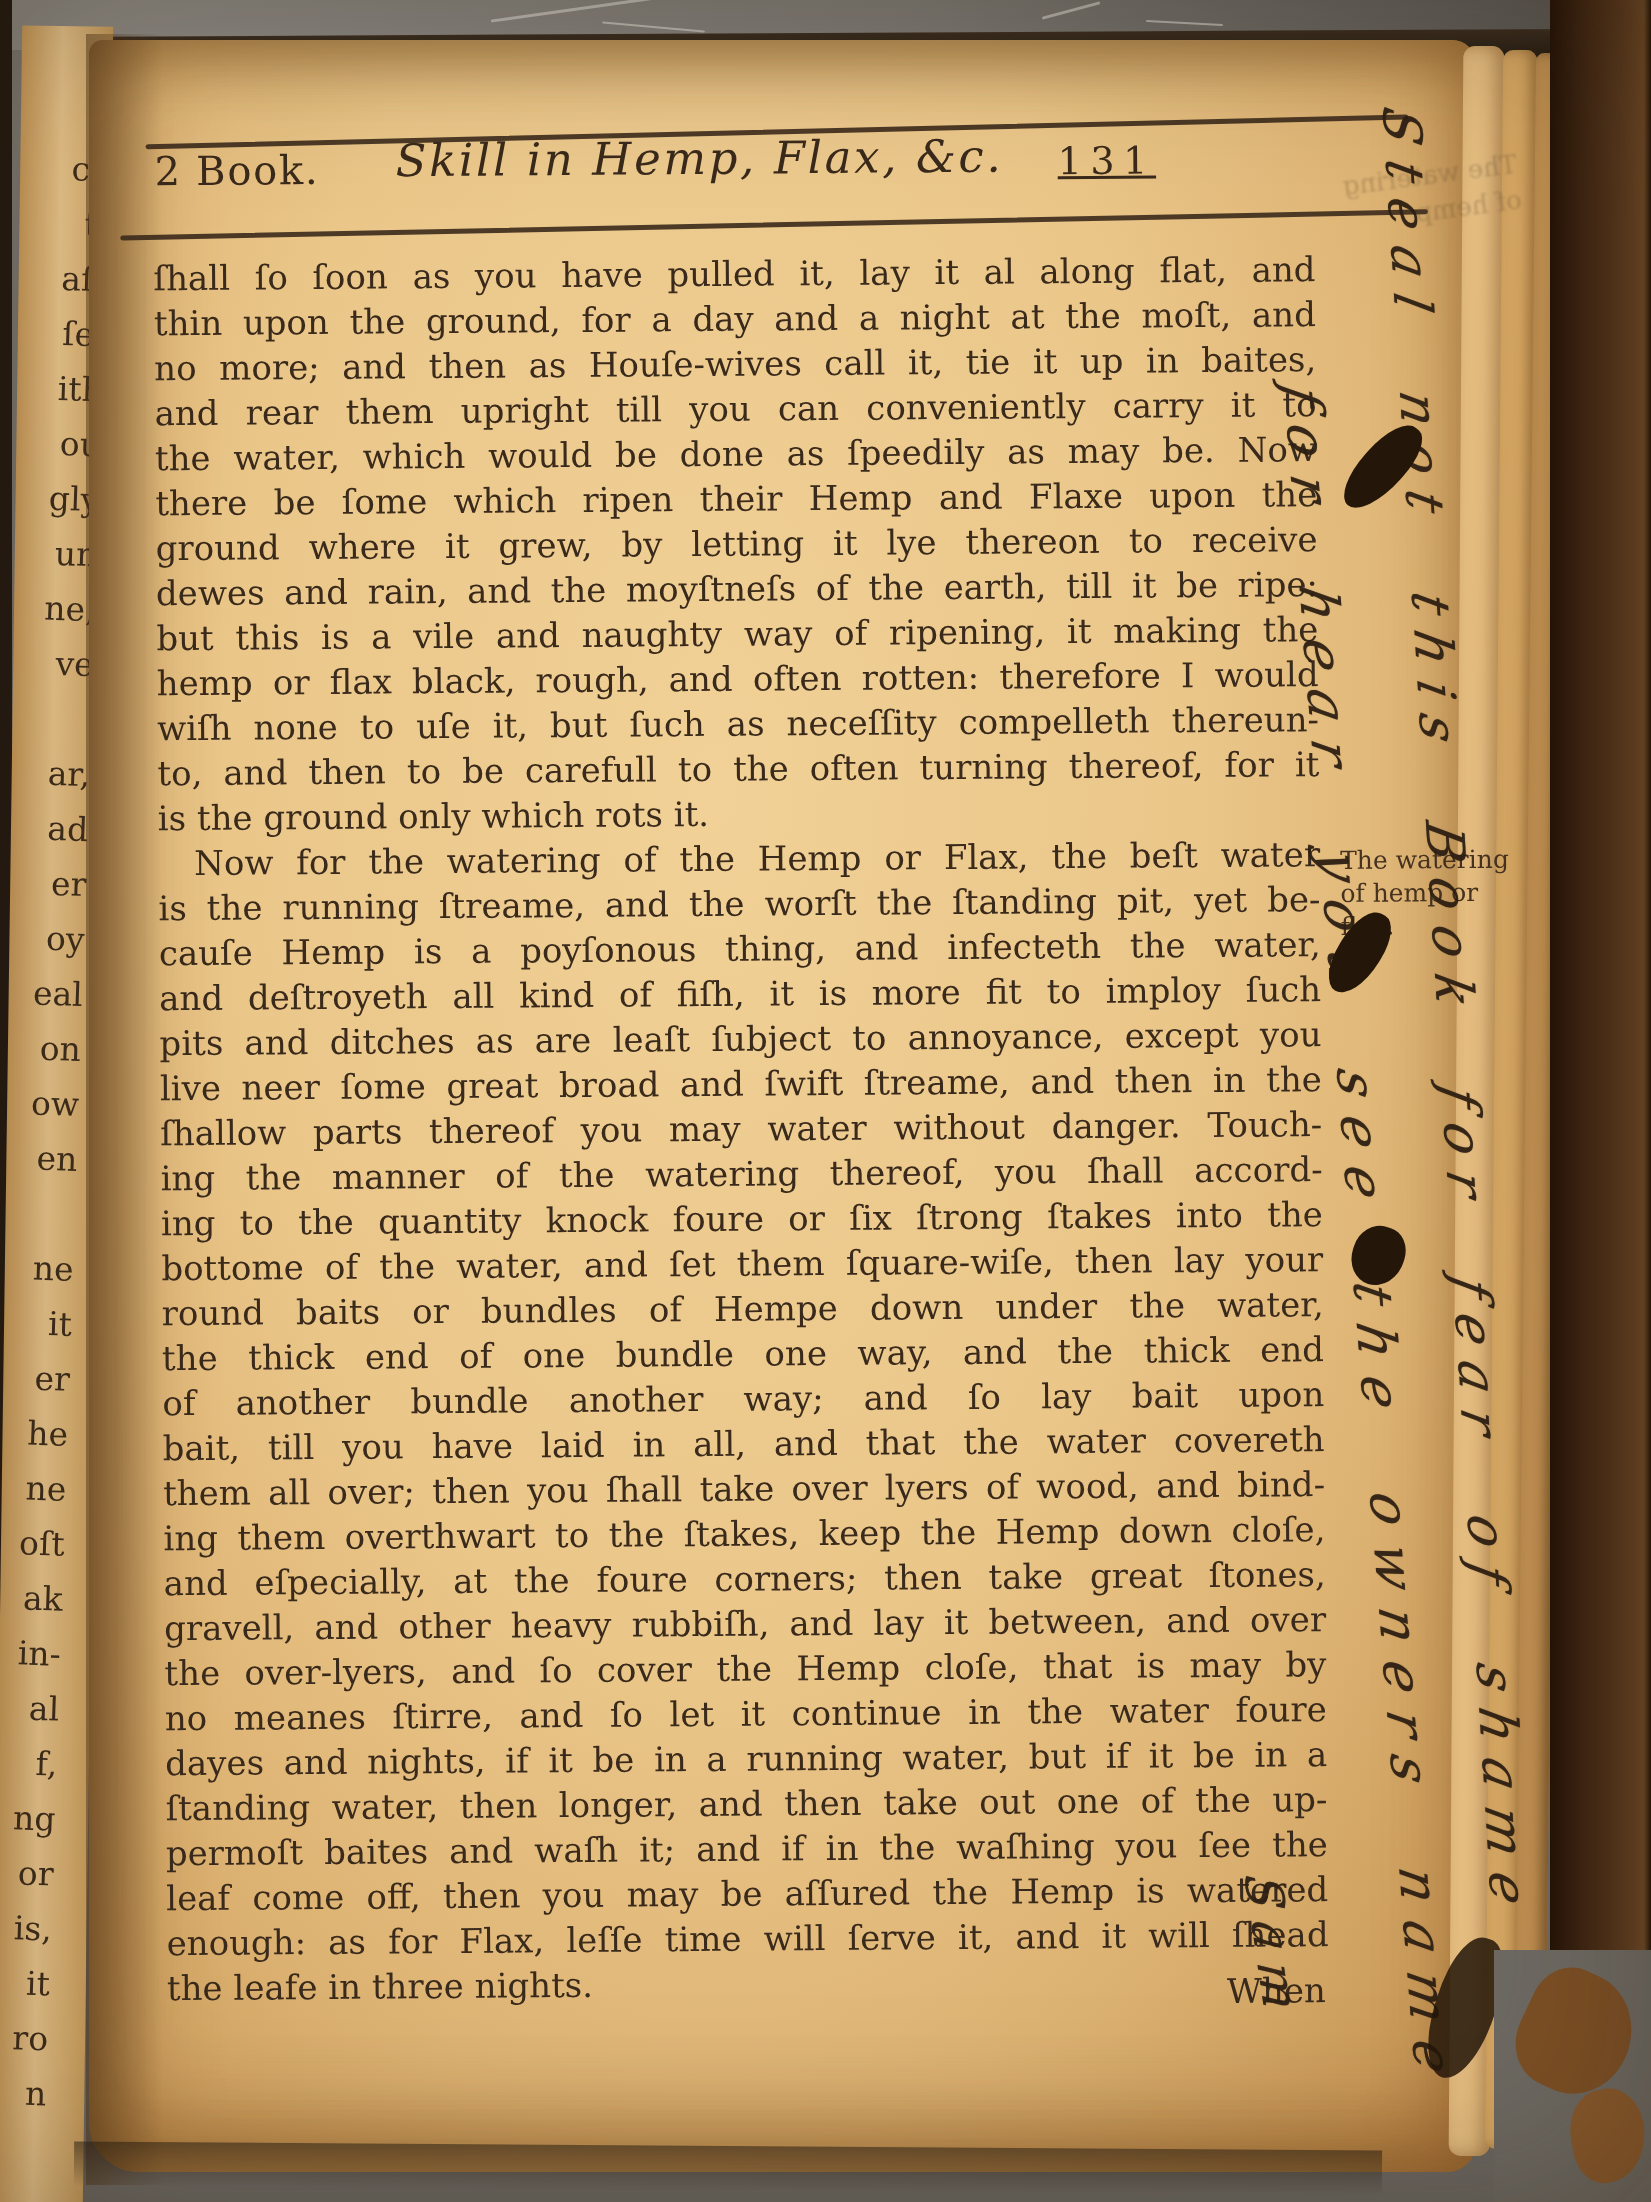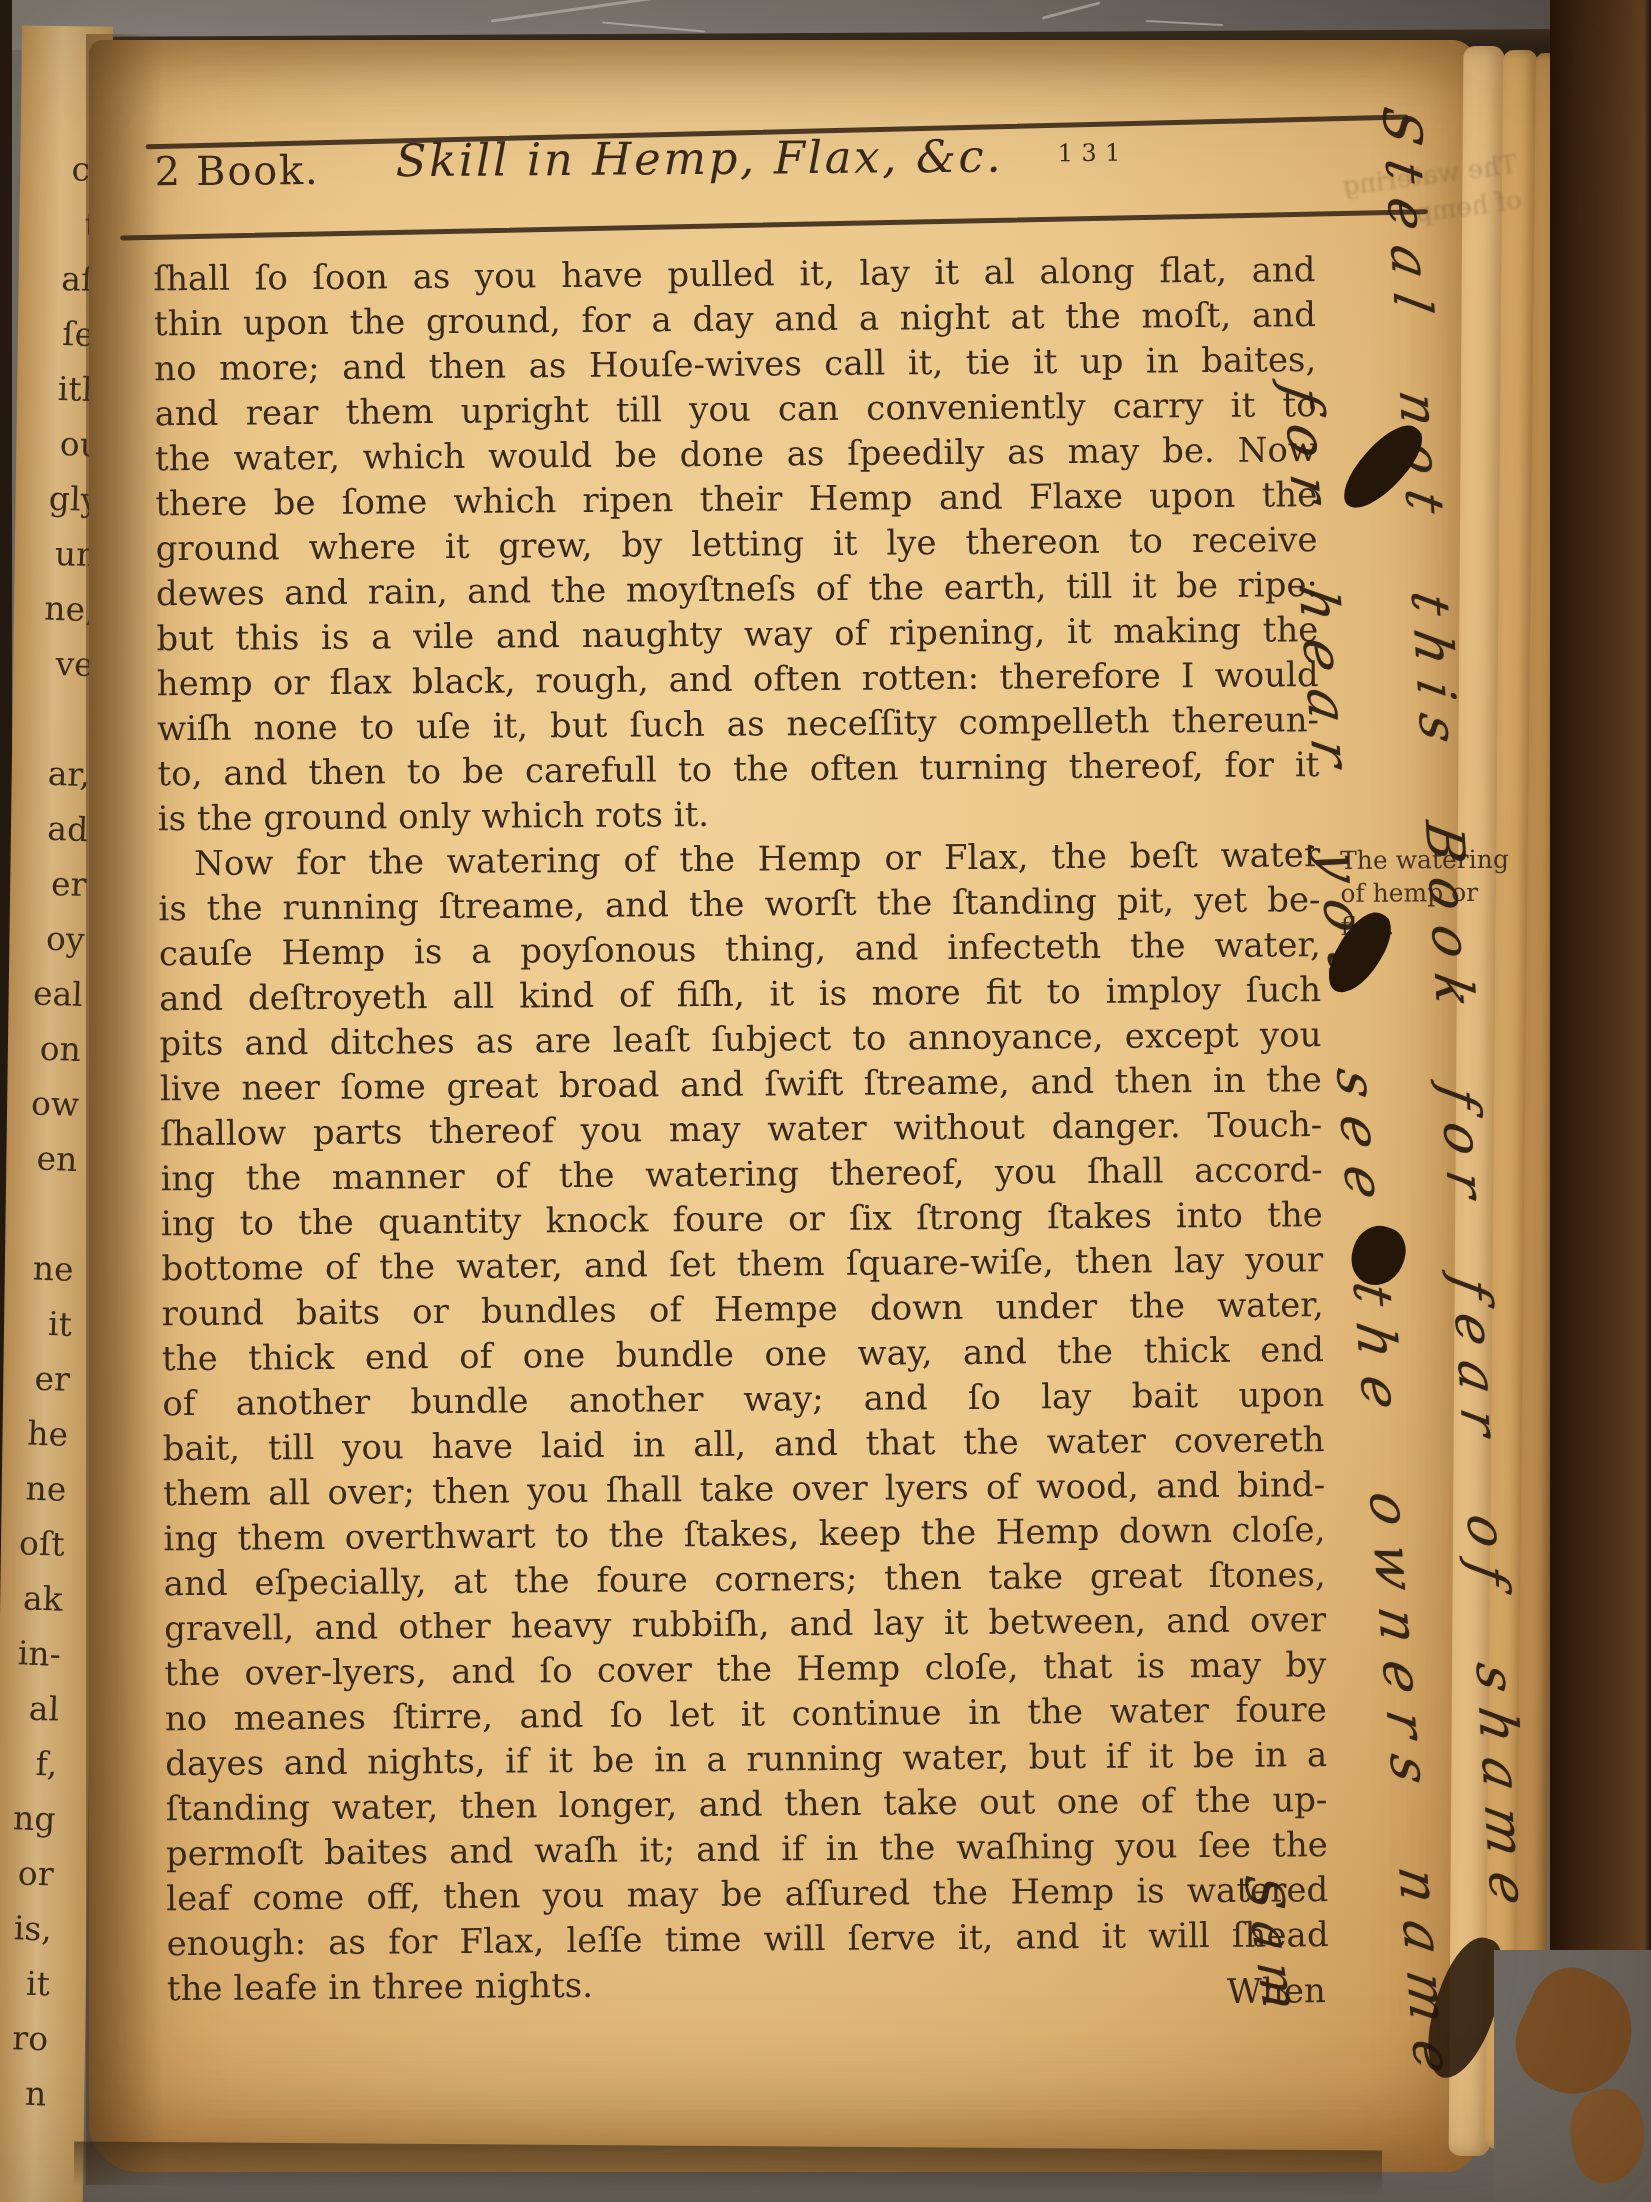--- a/index.html
+++ b/index.html
@@ -45,21 +45,21 @@
   .page-shadow{position:absolute;left:74px;top:2146px;width:1308px;height:45px;z-index:5;
          background:linear-gradient(rgba(40,30,18,.55),rgba(40,30,18,0));transform:rotate(.4deg);}
   .vignette{position:absolute;inset:0;z-index:9;pointer-events:none;
          box-shadow:inset 0 0 189px rgba(40,25,10,.35);}
   
   .content{position:absolute;left:0;top:0;width:1652px;height:2203px;z-index:5;
            transform:rotate(-.45deg);transform-origin:826px 1101px;color:#3a2a1b;}
   .rule{position:absolute;height:5.2px;background:#3f2e1d;border-radius:2.6px;opacity:.92;}
   .hdr-left{position:absolute;left:162px;top:143px;font-size:40px;letter-spacing:1.7px;}
   .hdr-title{position:absolute;left:403px;top:131px;font-size:45px;font-style:italic;letter-spacing:2.6px;}
-  .hdr-num{position:absolute;left:1065px;top:141px;font-size:24px;letter-spacing:8.6px;}
+  .hdr-num{position:absolute;left:1065px;top:141px;font-size:38px;letter-spacing:8.6px;text-decoration:underline;}
   .body{position:absolute;left:160px;top:251px;width:1162px;}
   .pline{font-size:34px;line-height:45px;text-align:justify;text-align-last:justify;}
   .pline.noj{text-align-last:left;}
   .pline.ind{text-indent:36px;}
   .catch{position:absolute;left:1220px;top:1974px;font-size:34px;}
   .mnote{position:absolute;left:1342px;top:848px;width:172px;font-size:25px;line-height:33px;color:#46321f;}
   .ghost{position:absolute;left:1329px;top:163px;width:198px;font-size:26px;line-height:36px;
          color:rgba(95,72,45,.30);transform:scaleX(-1) rotate(7deg);filter:blur(1.3px);}
   
   .hw{position:absolute;font-style:italic;color:rgba(44,31,19,.88);white-space:nowrap;

